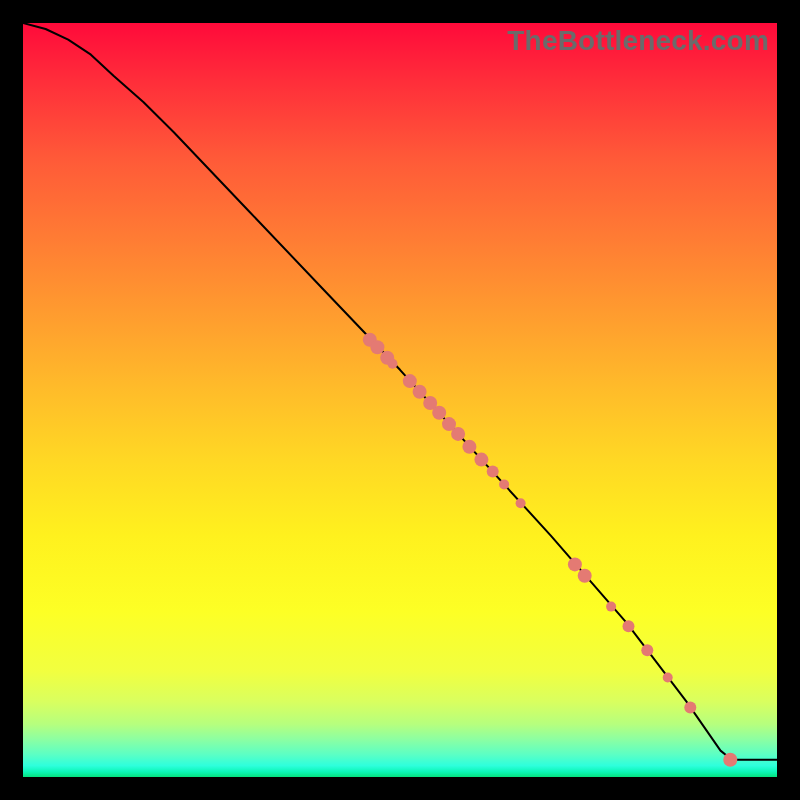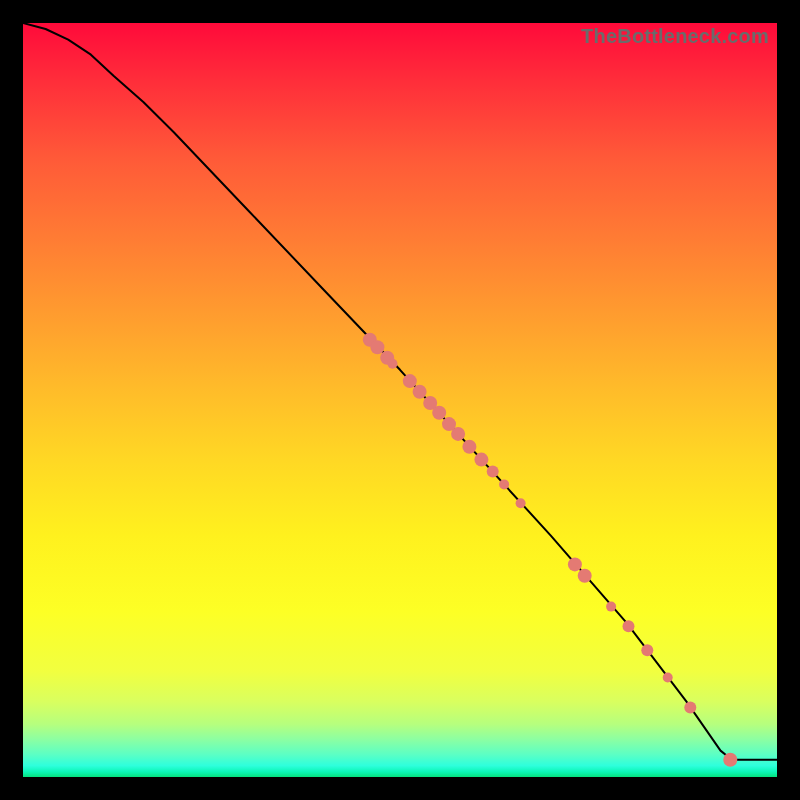--- a/index.html
+++ b/index.html
@@ -50,21 +50,21 @@
       #2effdc 98.5%,
       #0cf7b8 99.3%,
       #05e27f 100%
     );
   }
   .watermark {
     position: absolute;
     top: 2px;
     right: 8px;
     color: #6b6b6b;
-    font-size: 20px;
+    font-size: 28px;
     font-weight: 600;
     letter-spacing: 0.2px;
     user-select: none;
   }
   svg.curve {
     position: absolute;
     inset: 0;
   }
   .curve-path {
     fill: none;

